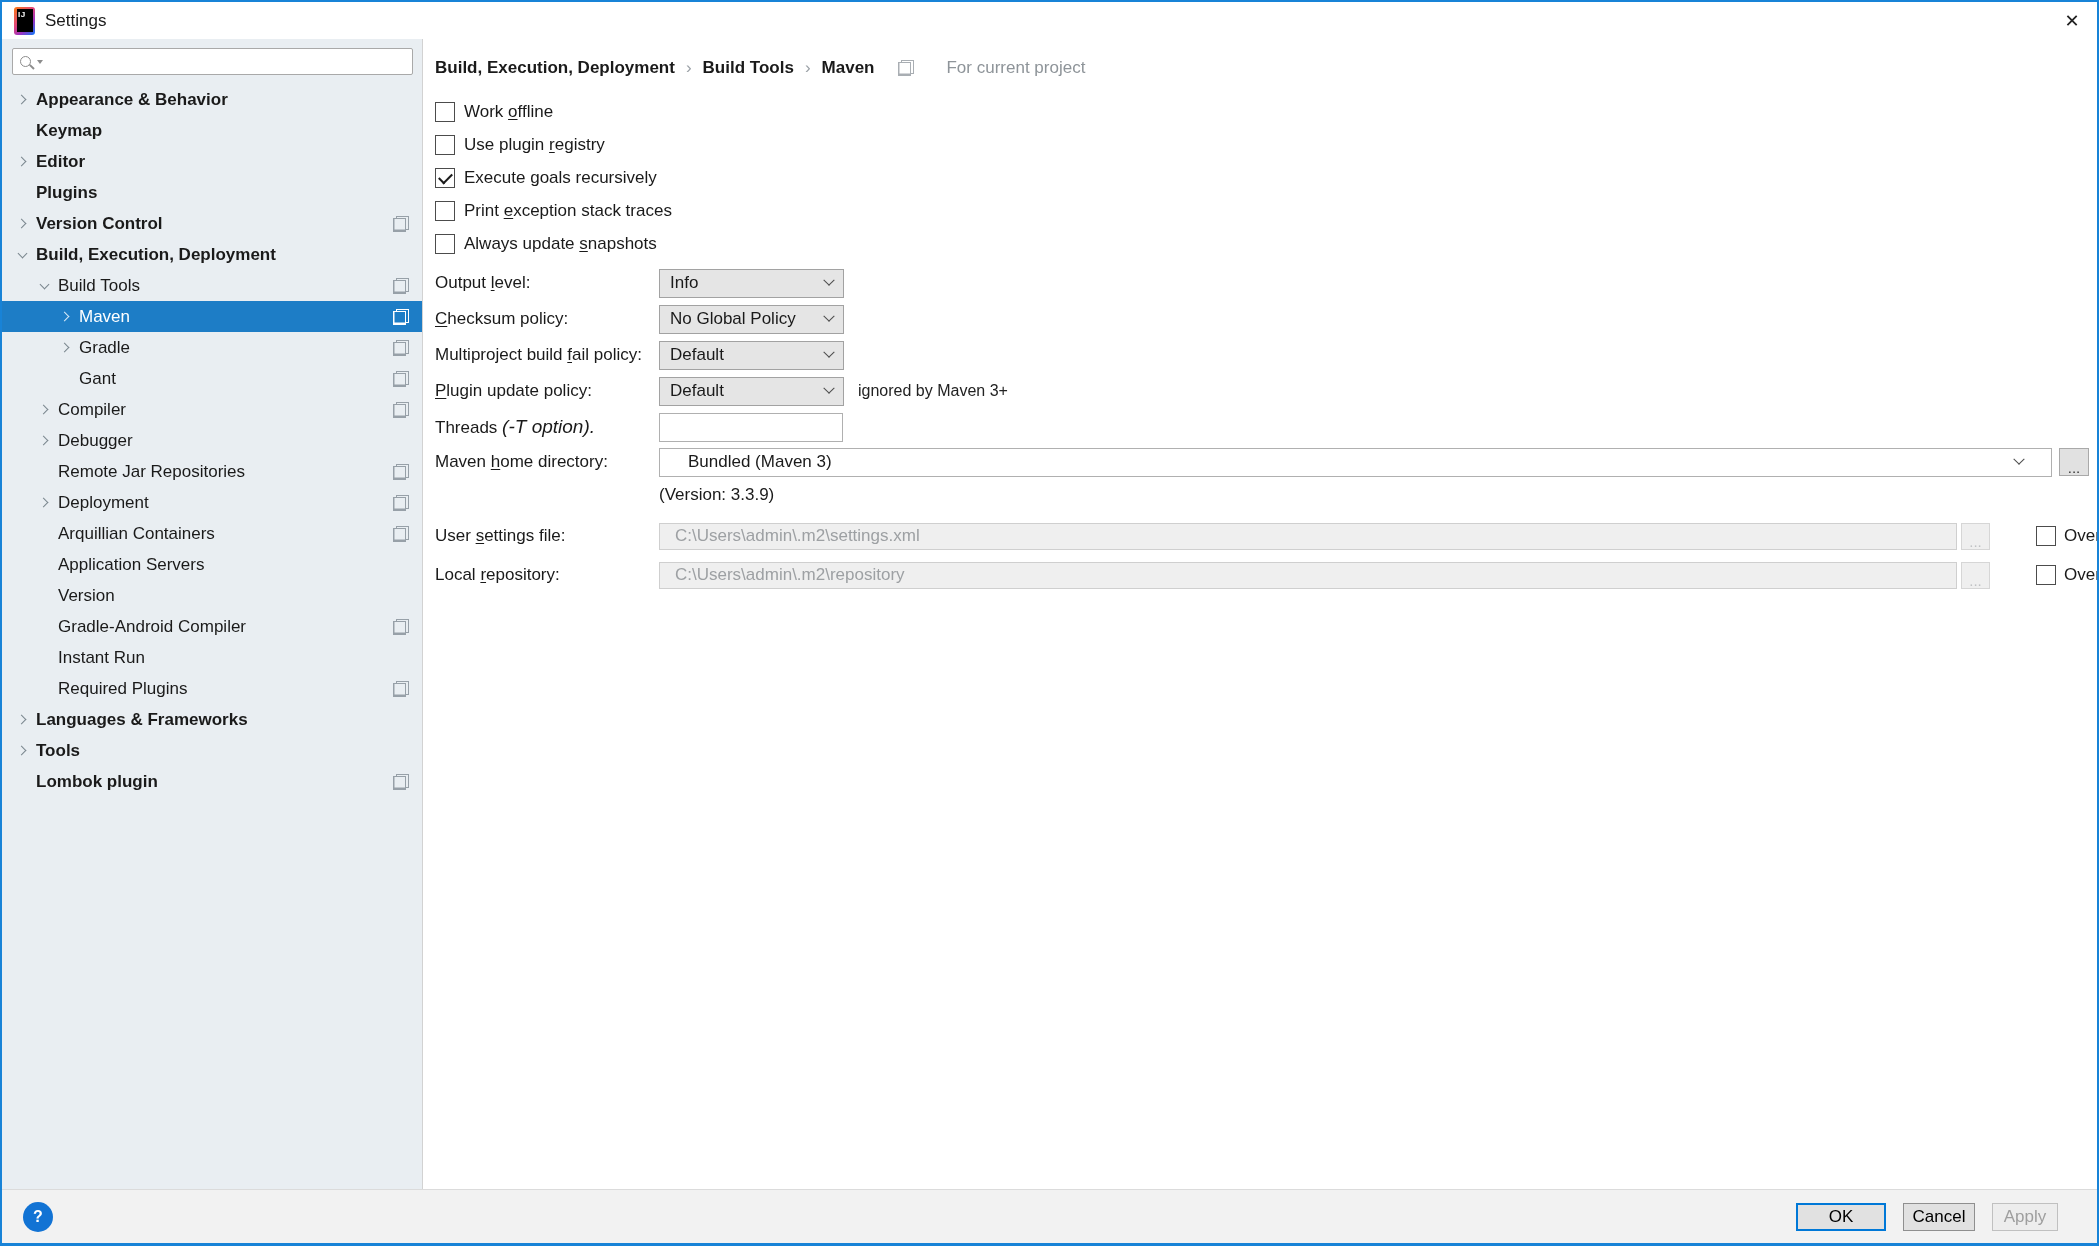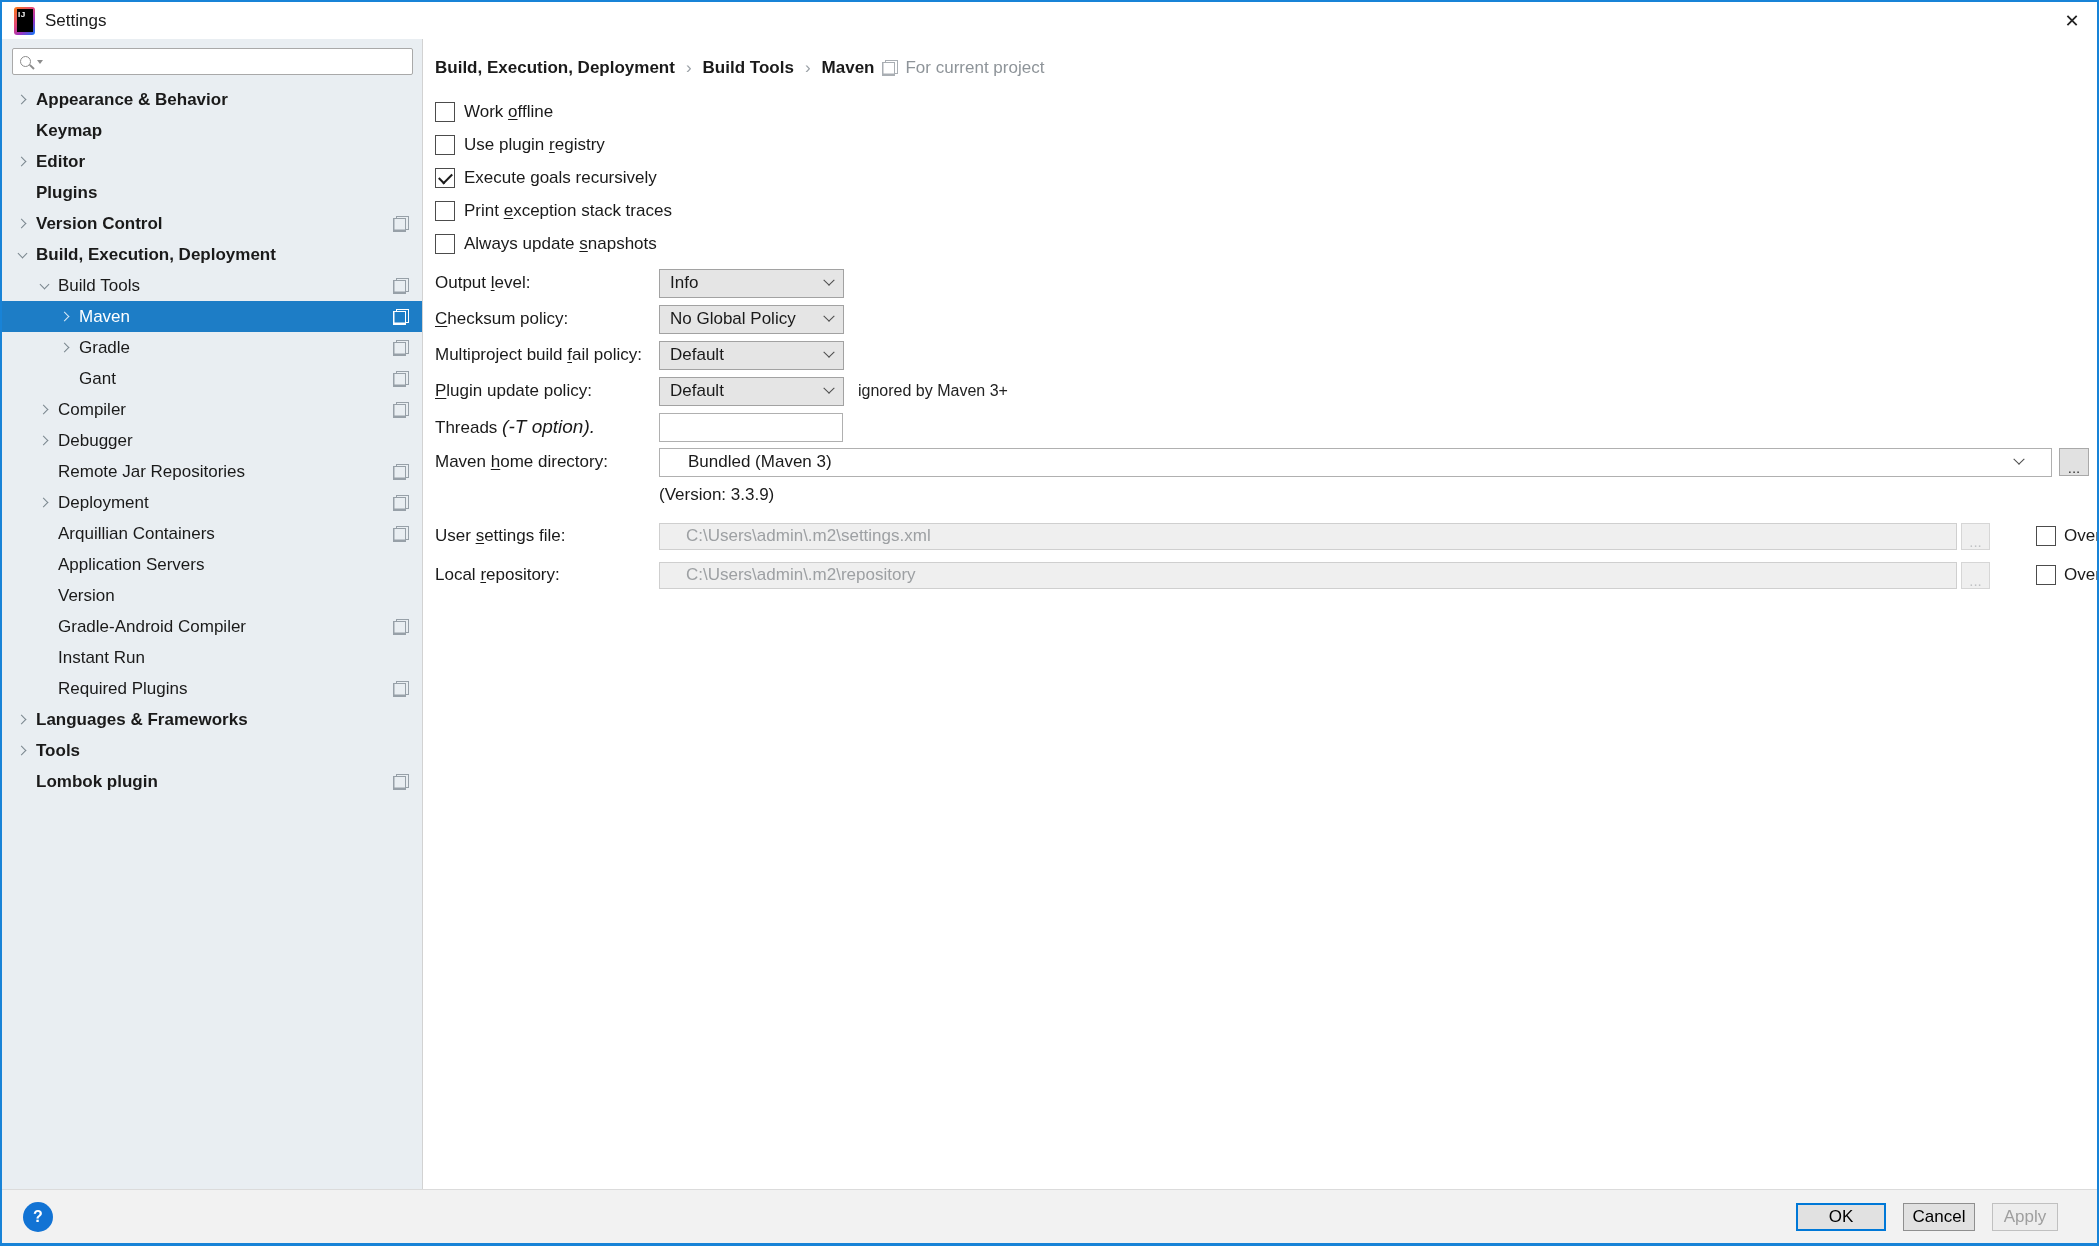--- a/index.html
+++ b/index.html
@@ -49,37 +49,37 @@
   
   .pp-icon { --pp-c: #97a0a8; width: 16px; height: 16px; position: relative; flex: none; margin-left: auto; }
   .pp-icon::before { content: ""; position: absolute; right: 0; top: 0; width: 11px; height: 12px; border: 1.5px solid var(--pp-c); }
   .pp-icon::after  { content: ""; position: absolute; left: 0; bottom: 0; width: 11px; height: 12px; border: 1.5px solid var(--pp-c); background: var(--pp-bg, transparent); box-shadow: inset 2px -3px 0 -1.5px var(--pp-c); }
 
   
   .content { flex: 1; background: #fff; padding: 0 0 0 12px; overflow: hidden; --pp-bg: #fff; }
   .breadcrumb { height: 38px; display: flex; align-items: center; margin-top: 10px; }
   .crumb { font-weight: bold; color: #1a1a1a; white-space: nowrap; }
   .crumb-sep { color: #9aa0a6; margin: 0 11px; font-weight: normal; }
-  .context-note { display: flex; align-items: center; margin-left: 8px; color: #8e9499; }
+  .context-note { display: flex; align-items: center; margin-left: 24px; color: #8e9499; gap: 25px; }
   .context-note .pp-icon { --pp-c: #a9aeb3; margin: 0 7px 0 0; }
 
   .form { margin-top: 8px; }
   .cb-row { height: 33px; display: flex; align-items: center; }
   .cb { width: 20px; height: 20px; border: 1px solid #4c4c4c; background: #fff; position: relative; flex: none; margin-right: 9px; }
   .cb.checked::after { content: ""; position: absolute; left: 3px; top: 4px; width: 11px; height: 6px; border-left: 2px solid #1b1b1b; border-bottom: 2px solid #1b1b1b; transform: rotate(-45deg); }
   .cb-label u, .f-label u { text-underline-offset: 2px; }
 
   .f-row { display: flex; align-items: center; height: 36px; }
   .f-label { width: 224px; flex: none; white-space: nowrap; }
   .f-hint { font-style: italic; font-size: 19px; }
   .select { width: 185px; height: 29px; background: #e5e5e5; border: 1px solid #a2a2a2; display: flex; align-items: center; padding: 0 10px; cursor: default; flex: none; }
   .select .dchev { margin-left: auto; width: 8px; height: 8px; border-right: 1.4px solid #4d4d4d; border-bottom: 1.4px solid #4d4d4d; transform: rotate(45deg) translate(-2px,-2px); }
   .row-note { margin-left: 14px; font-size: 16px; color: #222; white-space: nowrap; }
 
-  .tfield { height: 29px; border: 1px solid #b0b0b0; background: #fff; font: inherit; padding: 0 26px; outline: none; }
+  .tfield { height: 29px; border: 1px solid #b0b0b0; background: #fff; font: inherit; padding: 0 15px; outline: none; }
   .threads-input { width: 184px; }
 
   .combo { width: 1393px; height: 29px; border: 1px solid #b0b0b0; background: #fff; display: flex; align-items: center; padding: 0 28px; flex: none; }
   .combo .dchev { margin-left: auto; width: 8px; height: 8px; border-right: 1.4px solid #4d4d4d; border-bottom: 1.4px solid #4d4d4d; transform: rotate(45deg) translate(-2px,-2px); }
 
   .browse { width: 30px; height: 28px; background: #e1e1e1; border: 1px solid #a9a9a9; color: #333; font-size: 15px; display: flex; align-items: flex-end; justify-content: center; padding-bottom: 7px; line-height: 0; margin-left: 7px; flex: none; cursor: default; }
   .browse.disabled { background: #efefef; border-color: #d6d6d6; color: #c0c2c4; margin-left: 4px; width: 29px; height: 27px; }
 
   .wide-dis { width: 1298px; background: #efefef; border-color: #cfcfcf; color: #9da0a3; flex: none; height: 27px; }
   .override-wrap { display: flex; align-items: flex-end; margin-left: 13px; padding-left: 33px; }

